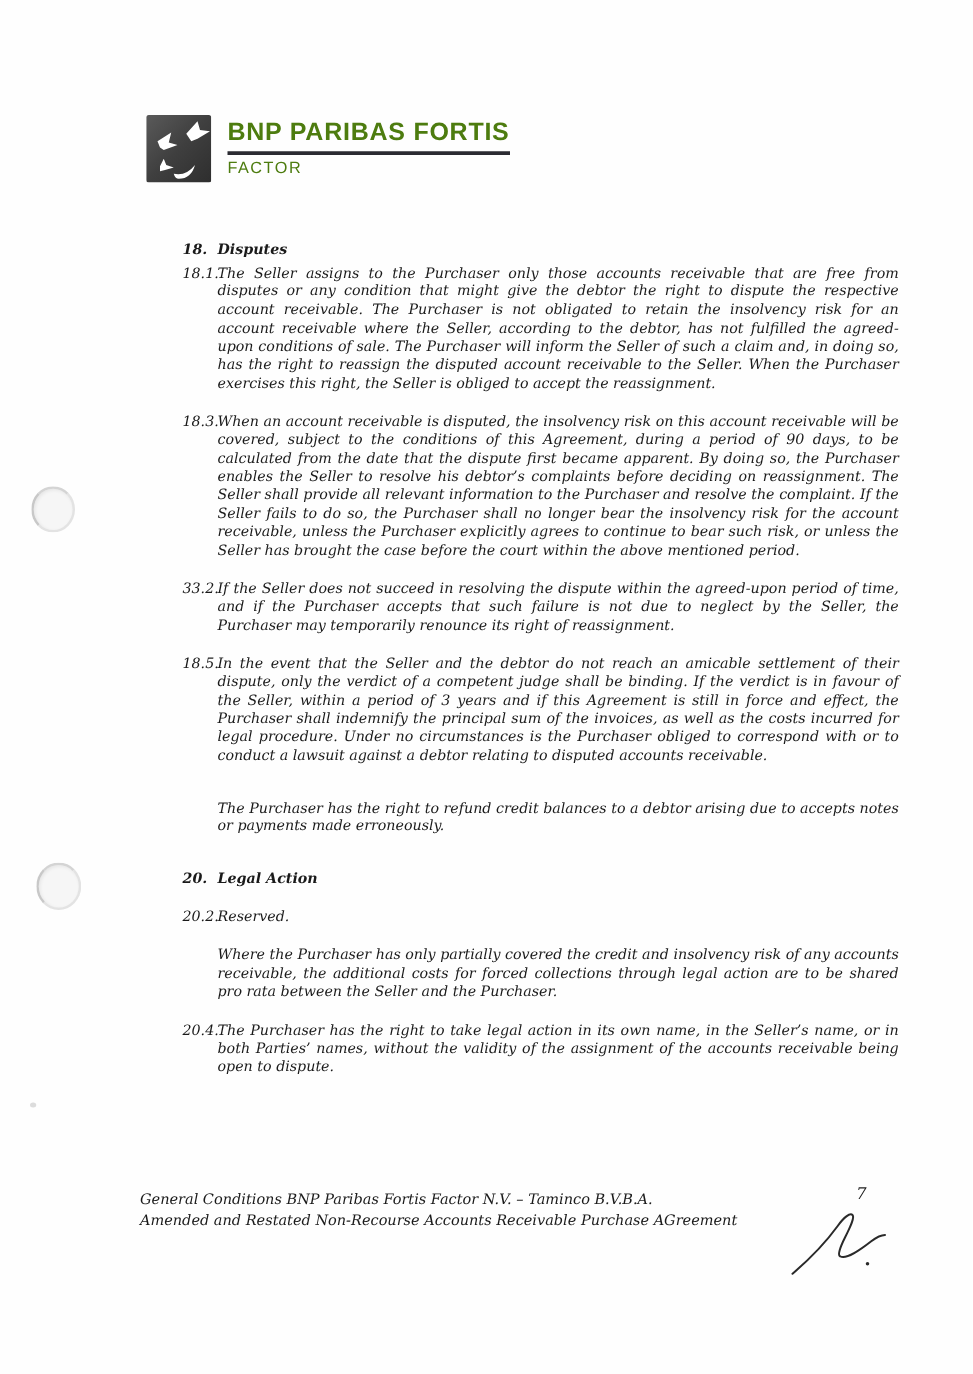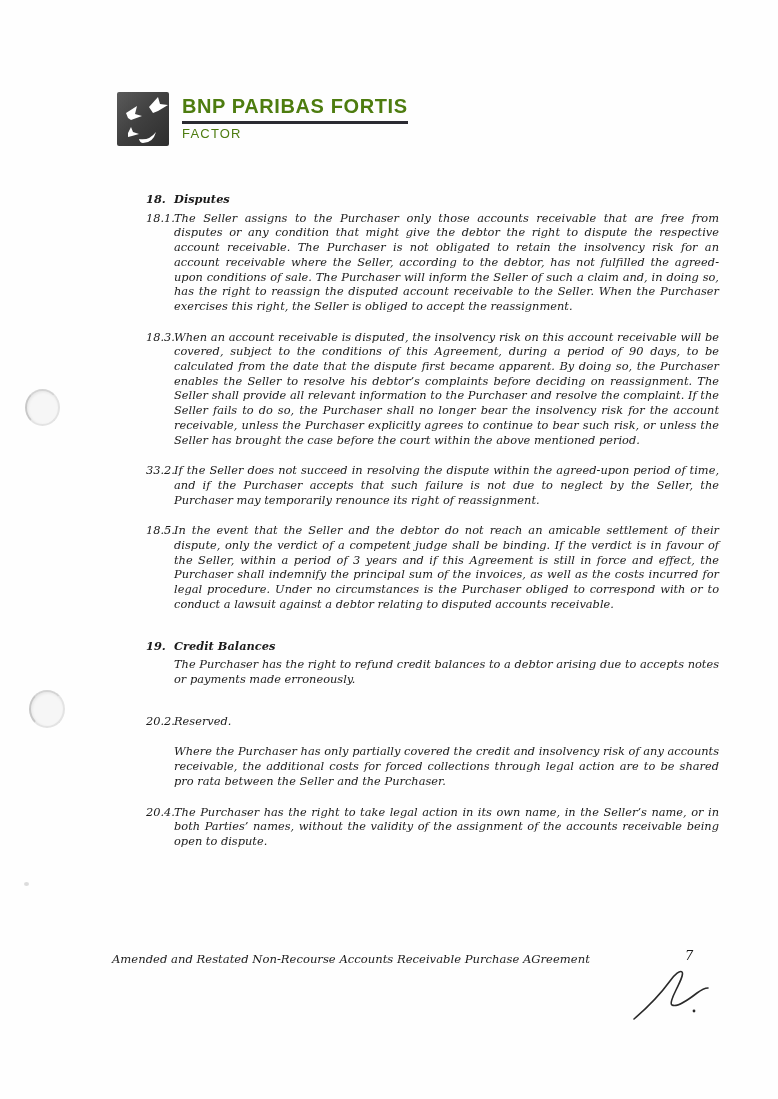--- a/index.html
+++ b/index.html
@@ -102,48 +102,49 @@
         <span class="num">33.2.</span>
         <p>If the Seller does not succeed in resolving the dispute within the agreed-upon period of time, and if the Purchaser accepts that such failure is not due to neglect by the Seller, the Purchaser may temporarily renounce its right of reassignment.</p>
       </div>
       <div class="clause">
         <span class="num">18.5.</span>
         <p>In the event that the Seller and the debtor do not reach an amicable settlement of their dispute, only the verdict of a competent judge shall be binding.  If the verdict is in favour of the Seller, within a period of 3 years and if this Agreement is still in force and effect, the Purchaser shall indemnify the principal sum of the invoices, as well as the costs incurred for legal procedure.  Under no circumstances is the Purchaser obliged to correspond with or to conduct a lawsuit against a debtor relating to disputed accounts receivable.</p>
       </div>
     </section>
 
     <section class="section">
-      <div class="heading">
-        <span class="num">19.</span>
-        <span>Credit Balances</span>
-      </div>
       <div class="clause tight">
         <span class="num"></span>
         <p>The Purchaser has the right to refund credit balances to a debtor arising due to accepts notes or payments made erroneously.</p>
       </div>
     </section>
 
     <section class="section">
+      <div class="heading">
+        <span class="num">20.</span>
+        <span>Legal Action</span>
+      </div>
       <div class="clause">
         <span class="num">20.2.</span>
         <p>Reserved.</p>
       </div>
       <div class="clause">
         <span class="num"></span>
         <p>Where the Purchaser has only partially covered the credit and insolvency risk of any accounts receivable, the additional costs for forced collections through legal action are to be shared pro rata between the Seller and the Purchaser.</p>
       </div>
       <div class="clause">
         <span class="num">20.4.</span>
         <p>The Purchaser has the right to take legal action in its own name, in the Seller’s name, or in both Parties’ names, without the validity of the assignment of the accounts receivable being open to dispute.</p>
       </div>
     </section>
 
   </main>
 
   <footer class="footer">
+    <div>General Conditions BNP Paribas Fortis Factor N.V. – Taminco B.V.B.A.</div>
     <div>Amended and Restated Non-Recourse Accounts Receivable Purchase AGreement</div>
   </footer>
 
   <div class="page-number">7</div>
 
   <svg class="signature" width="110" height="60" viewBox="0 0 110 60">
     <path d="M4,57 C18,45 32,30 40,19 C45,12 50,8 52,10 C54,12 50,20 46,28 C42,36 40,42 42,43 C47,46 58,38 67,31 C71,28 75,26 78,26" fill="none" stroke="#2a2a2a" stroke-width="1.6" stroke-linecap="round"></path>
     <circle cx="64" cy="49" r="1.4" fill="#2a2a2a"></circle>
   </svg>
 

